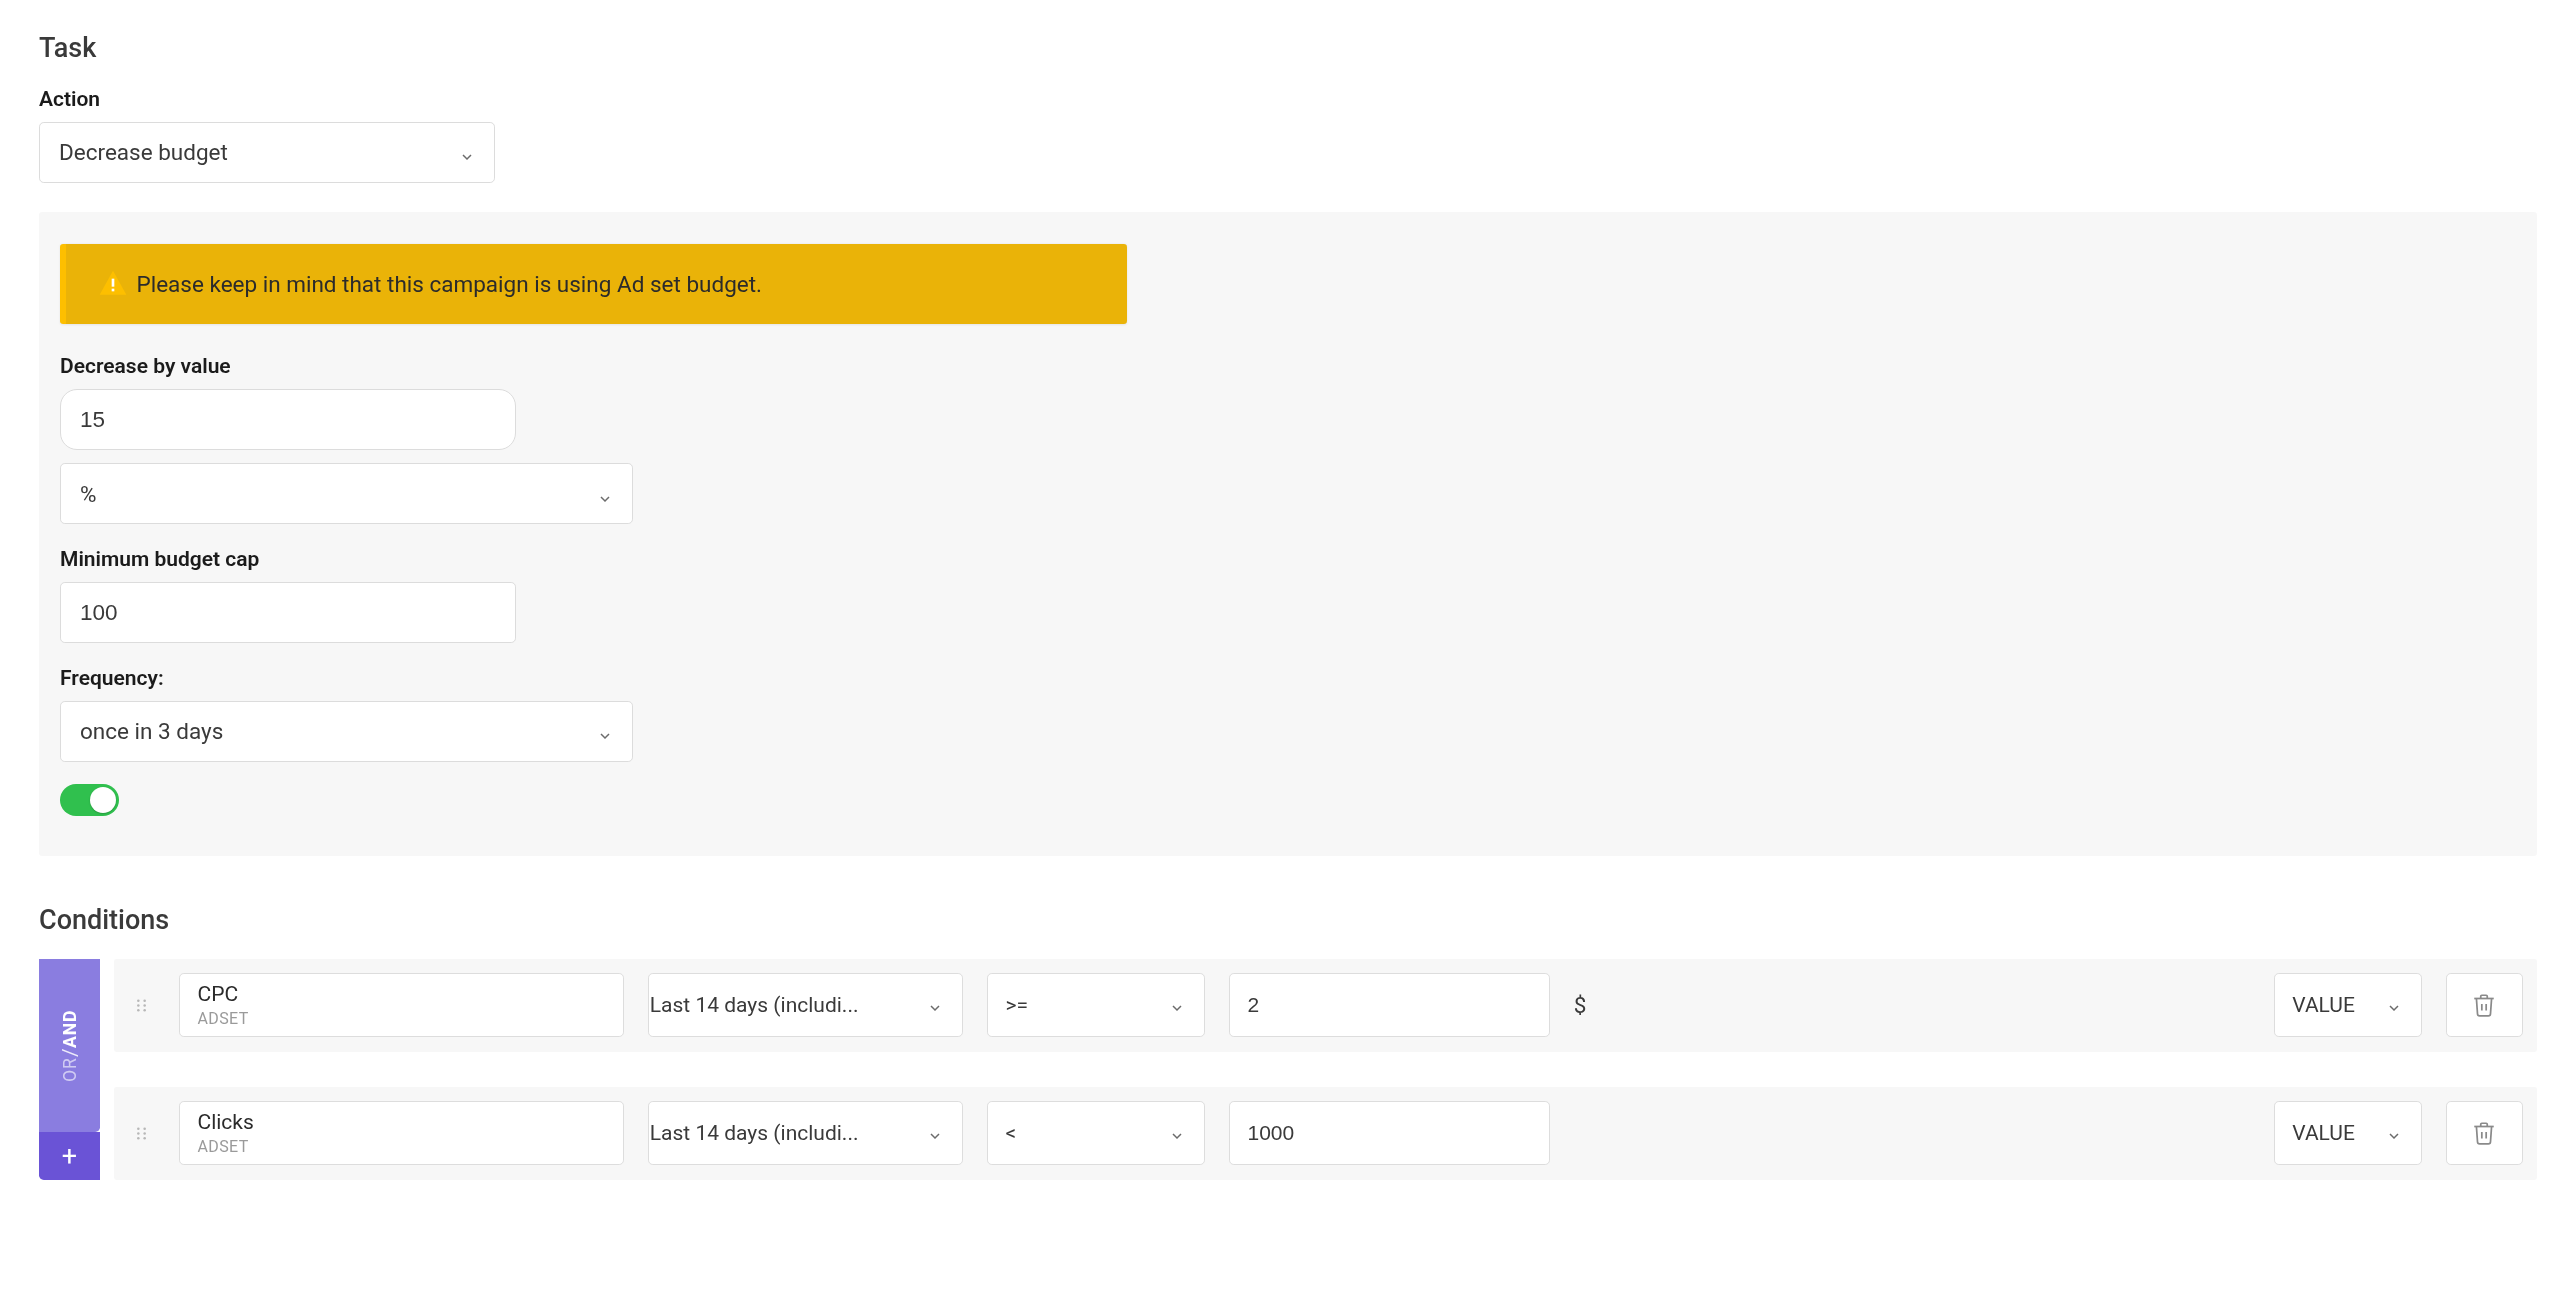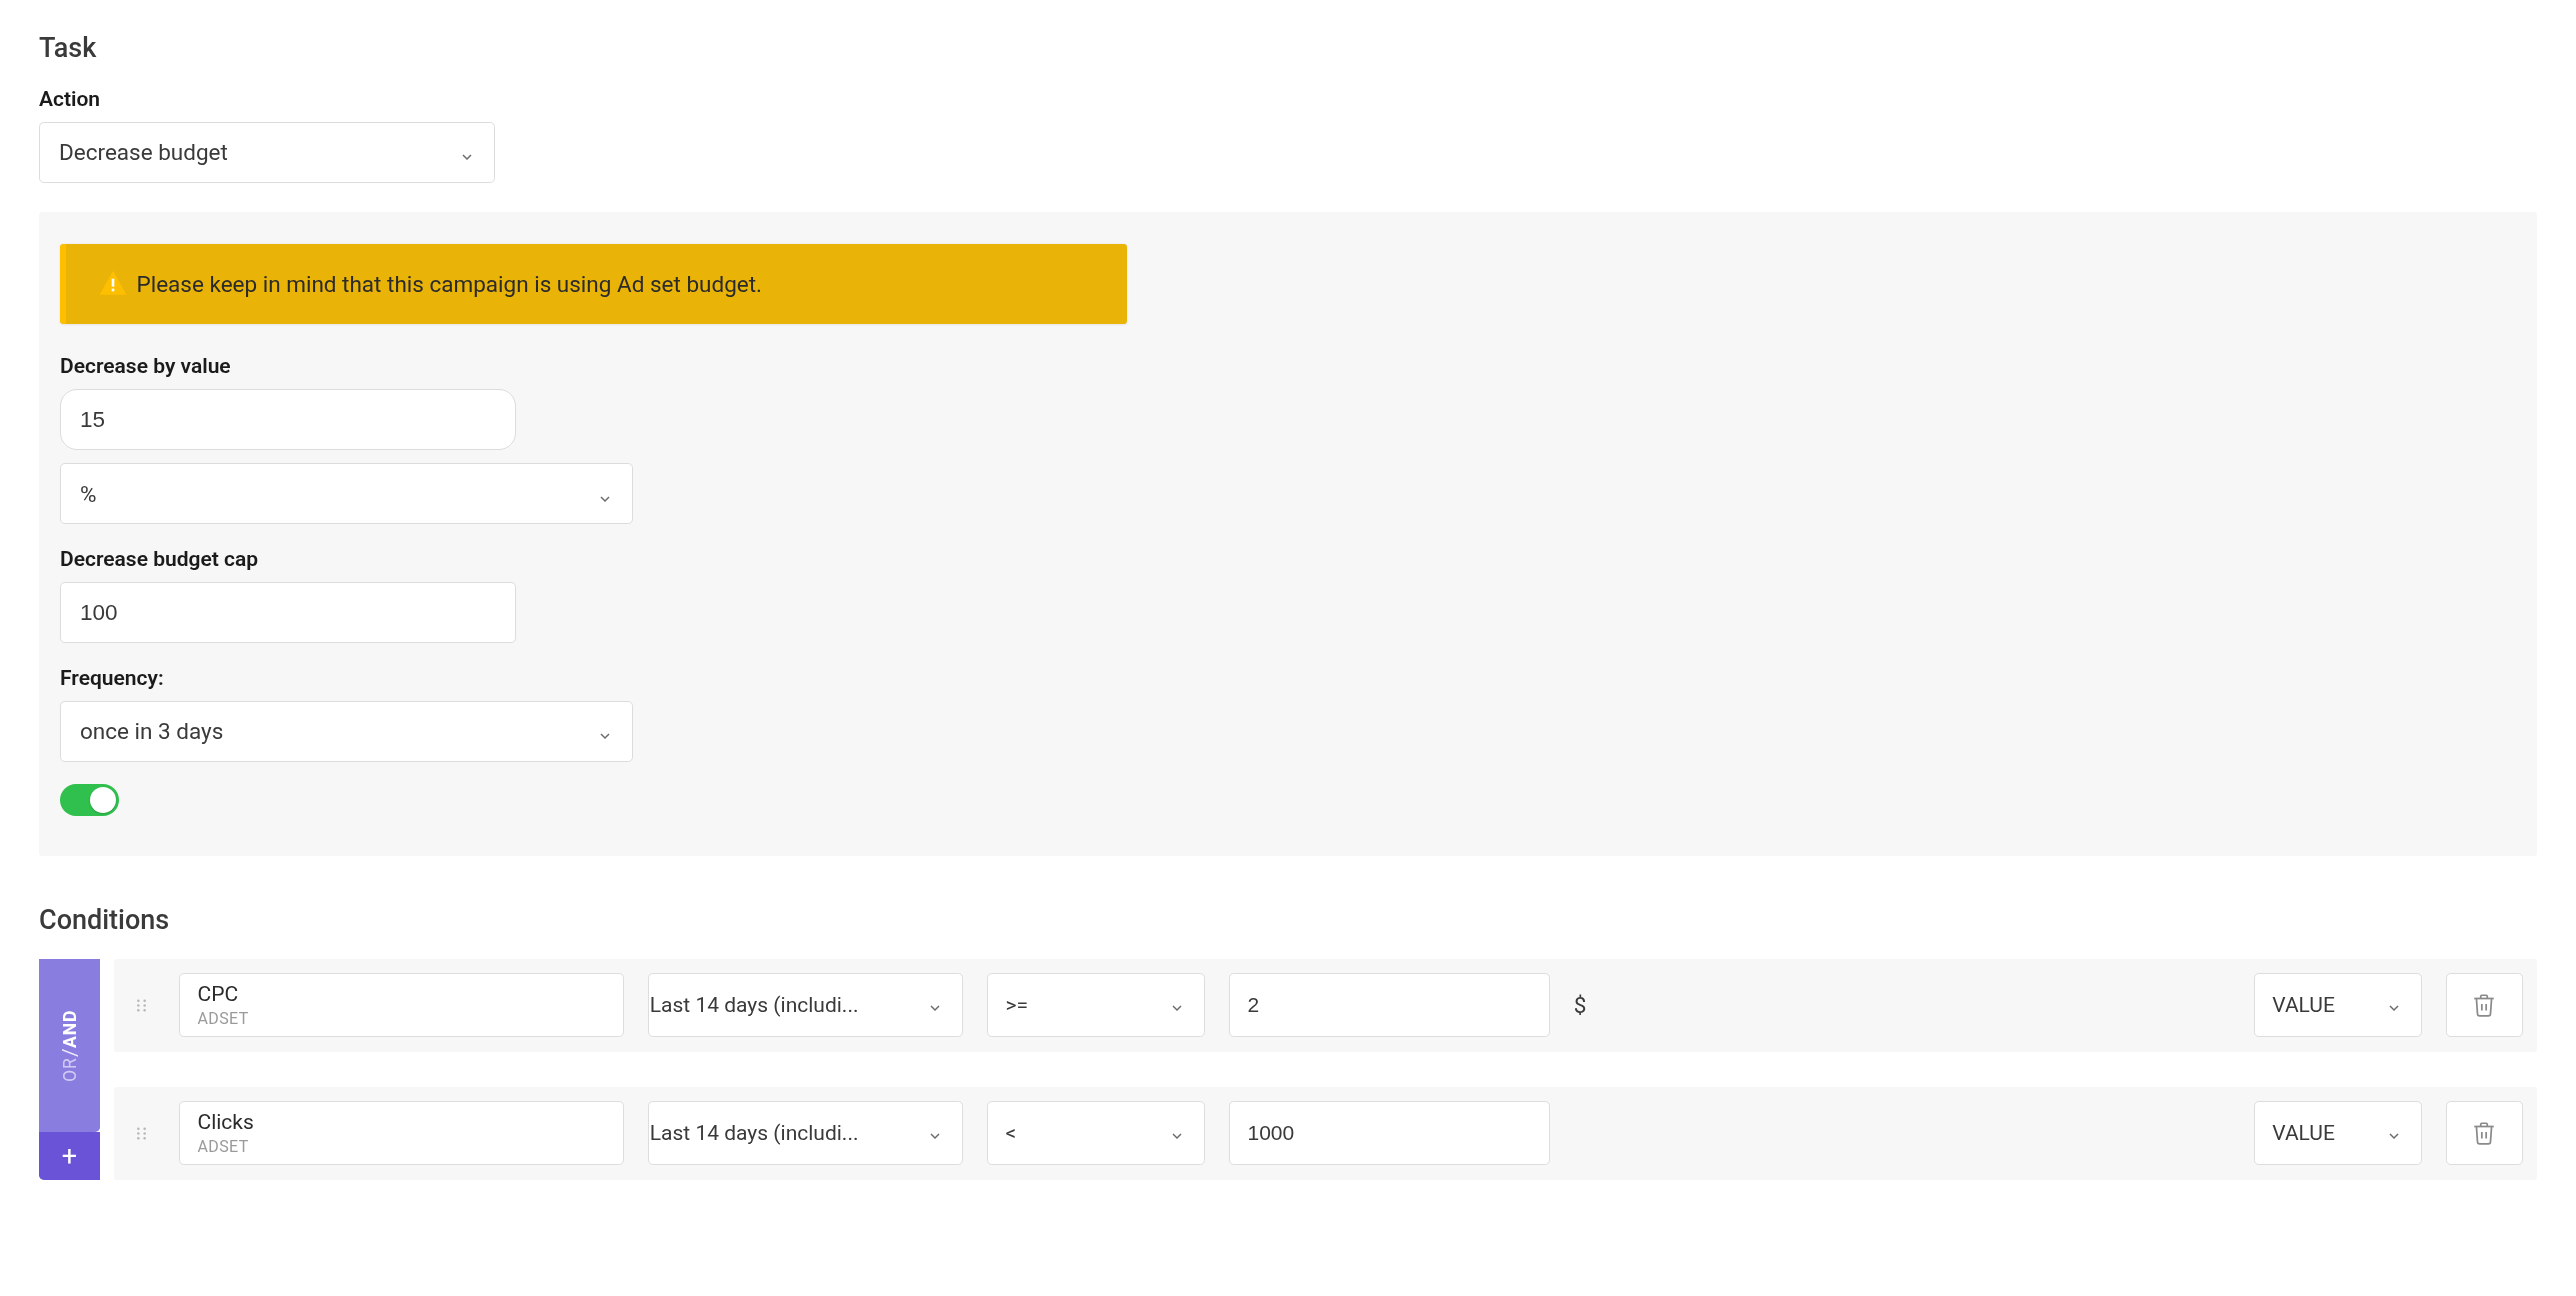--- a/index.html
+++ b/index.html
@@ -139,21 +139,21 @@
     cursor: pointer;
   }
   .val-box {
     width: 321px; border: 0.8px solid #ddd; border-radius: 4.8px; background: #fff;
     display: flex; align-items: center; padding: 0 17.7px;
   }
   .val-box input { border: none; outline: none; width: 100%; font-size: 21px; color: #3a3a3a; background: transparent; }
   .unit { width: 48px; display: flex; align-items: center; font-size: 22.5px; color: #3a3a3a; }
   .spacer { flex: 1; }
   .type-box {
-    width: 168px; border: 0.8px solid #ddd; border-radius: 4.8px; background: #fff;
+    width: 148px; border: 0.8px solid #ddd; border-radius: 4.8px; background: #fff;
     display: flex; align-items: center; padding: 0 17.7px; position: relative; font-size: 21px; color: #3a3a3a;
     cursor: pointer;
   }
   .trash {
     width: 77px; border: 0.8px solid #ddd; border-radius: 4.8px; background: #fff;
     display: flex; align-items: center; justify-content: center; color: #8a8a8a;
     cursor: pointer;
   }
   .trash svg { width: 26px; height: 26px; stroke: #8a8a8a; fill: none; stroke-width: 1.6; }
   .dots svg { width: 19px; height: 19px; }
@@ -199,21 +199,21 @@
           <span>%</span>
           <span class="chevron">
             <svg viewBox="0 0 24 24">
                 <polyline points="6 9 12 15 18 9"></polyline>
               </svg>
           </span>
         </div>
       </div>
 
       <div class="form-row">
-        <label class="field-label">Decrease budget cap</label>
+        <label class="field-label">Minimum budget cap</label>
         <div class="input-box small">
           <input type="text" value="100" style="">
         </div>
       </div>
 
       <div class="form-row">
         <label class="field-label">Frequency:</label>
         <div class="select-box small">
           <span>once in 3 days</span>
           <span class="chevron">

